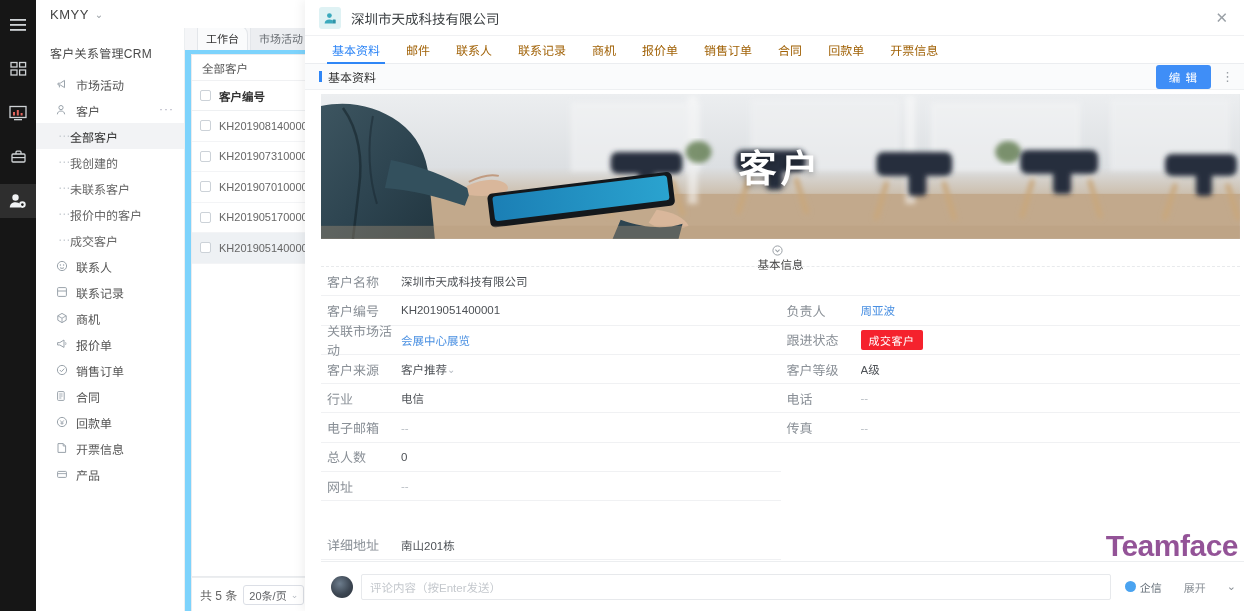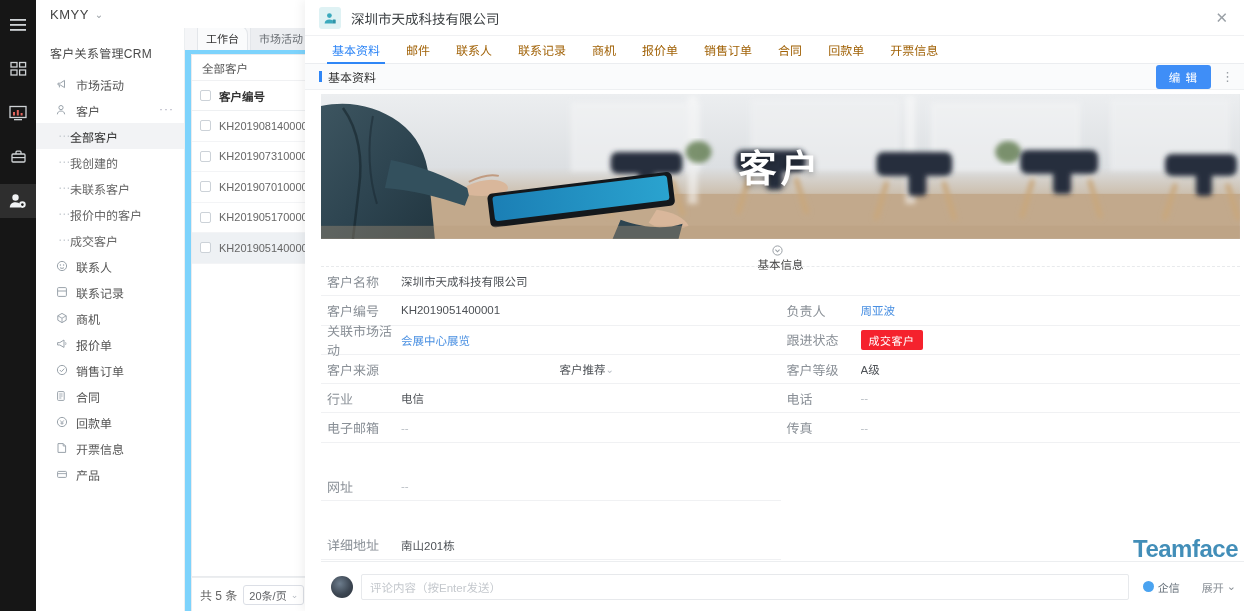--- a/index.html
+++ b/index.html
@@ -170,21 +170,21 @@
     display:flex; align-items:center; height:29.3px;
     border-bottom:1px solid #f0f1f3; padding-left:6px; min-width:0;
   }
   .fcell.half { width:50%; }
   .fcell.full { width:100%; }
   .fcell.blank { border-bottom:1px solid transparent; }
   .flabel { width:74px; flex:none; font-size:13px; color:#8a9097; }
   .fvalue { font-size:11.5px; color:#4d5156; flex:1; min-width:0; overflow:hidden; white-space:nowrap; }
   .fvalue.muted { color:#b9bec4; }
   .fvalue.link { color:#4a90e2; }
-  .fvalue.sel { display:flex; align-items:center; justify-content:center;font-family:Liberation Serif, serif; }
+  .fvalue.sel { display:flex; align-items:center; justify-content:flex-start;font-family:Liberation Serif, serif; }
   .sel-caret { color:#b7bcc3; font-size:10px; padding-right:8px; }
   .tag-red {
     display:inline-block; background:#f5222d; color:#fff; font-size:11px;
     padding:2px 8px; border-radius:2px; letter-spacing:.5px;
   }
 
   
   .comment-bar {
     position:absolute; left:16px; right:0; bottom:0; height:50px;
     border-top:1px solid #eceef0; background:#fff;
@@ -194,26 +194,26 @@
     width:22px; height:22px; border-radius:50%; flex:none; margin:0 8px 0 6px;
     background: radial-gradient(circle at 40% 35%, #6d7d8d 0%, #3d4753 55%, #2a313a 100%);
   }
   .c-input {
     flex:1; height:26px; border:1px solid #e7e9ec; border-radius:2px;
     display:flex; align-items:center; padding-left:8px;
     font-size:11.5px; color:#c4c8cd; background:#fff;
   }
   .qx-badge { display:flex; align-items:center; gap:4px; margin-left:14px; font-size:11px; color:#5b6view; color:#66707a; white-space:nowrap;}
   .qx-dot { width:11px; height:11px; border-radius:50%; background:#4aa3f0; flex:none; }
-  .expand { display:flex; align-items:center; gap:3px; margin-left:22px; font-size:11px; color:#8a9097; cursor:pointer; white-space:nowrap;}
+  .expand { display:flex; align-items:center; gap:21px; margin-left:22px; font-size:11px; color:#8a9097; cursor:pointer; white-space:nowrap;}
 
   
   .wm-teamface {
     position:absolute; right:6px; bottom:48px;
-    font-size:24px; font-weight:bold; color:#0369a1; opacity:.75;
+    font-size:30px; font-weight:bold; color:#701a75; opacity:.75;
     letter-spacing:-.5px; pointer-events:none;
   }
   .wm-slogan {
     position:absolute; right:8px; bottom:10px;
     font-size:17px; color:#9aa2ae; letter-spacing:5px; pointer-events:none;
   }
 </style>
 </head>
 <body>
 
@@ -643,20 +643,24 @@
           <span class="flabel">电子邮箱</span>
           <span class="fvalue muted">--</span>
         </div>
         <div class="fcell half">
           <span class="flabel">传真</span>
           <span class="fvalue muted">--</span>
         </div>
       </div>
 
       <div class="frow">
+        <div class="fcell half">
+          <span class="flabel">总人数</span>
+          <span class="fvalue">0</span>
+        </div>
         <div class="fcell half blank"></div>
       </div>
 
       <div class="frow">
         <div class="fcell half">
           <span class="flabel">网址</span>
           <span class="fvalue muted">--</span>
         </div>
         <div class="fcell half blank"></div>
       </div>

